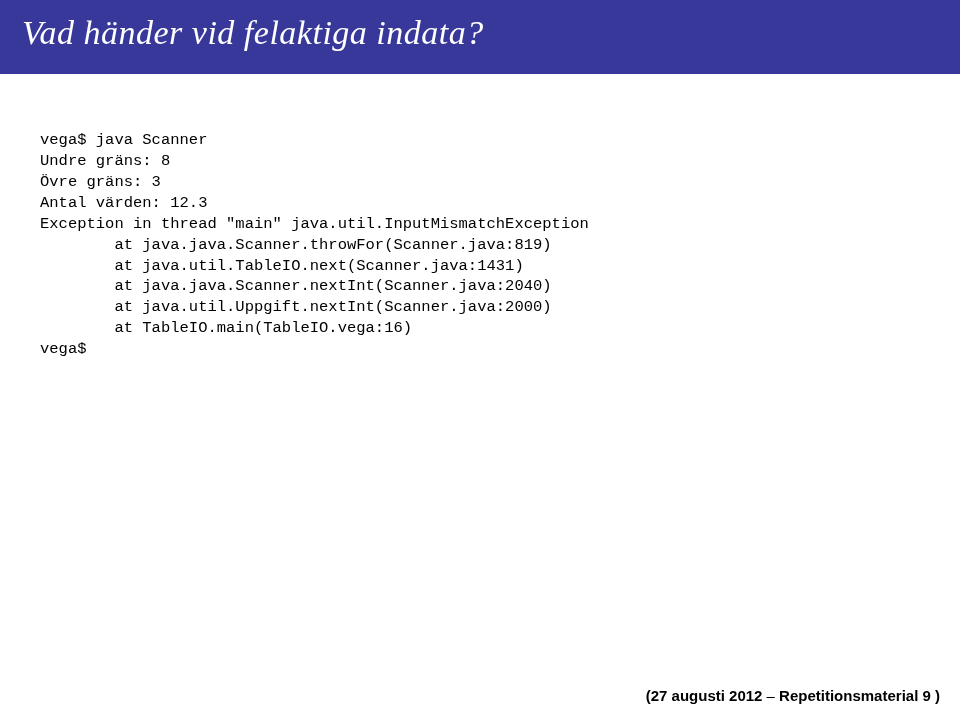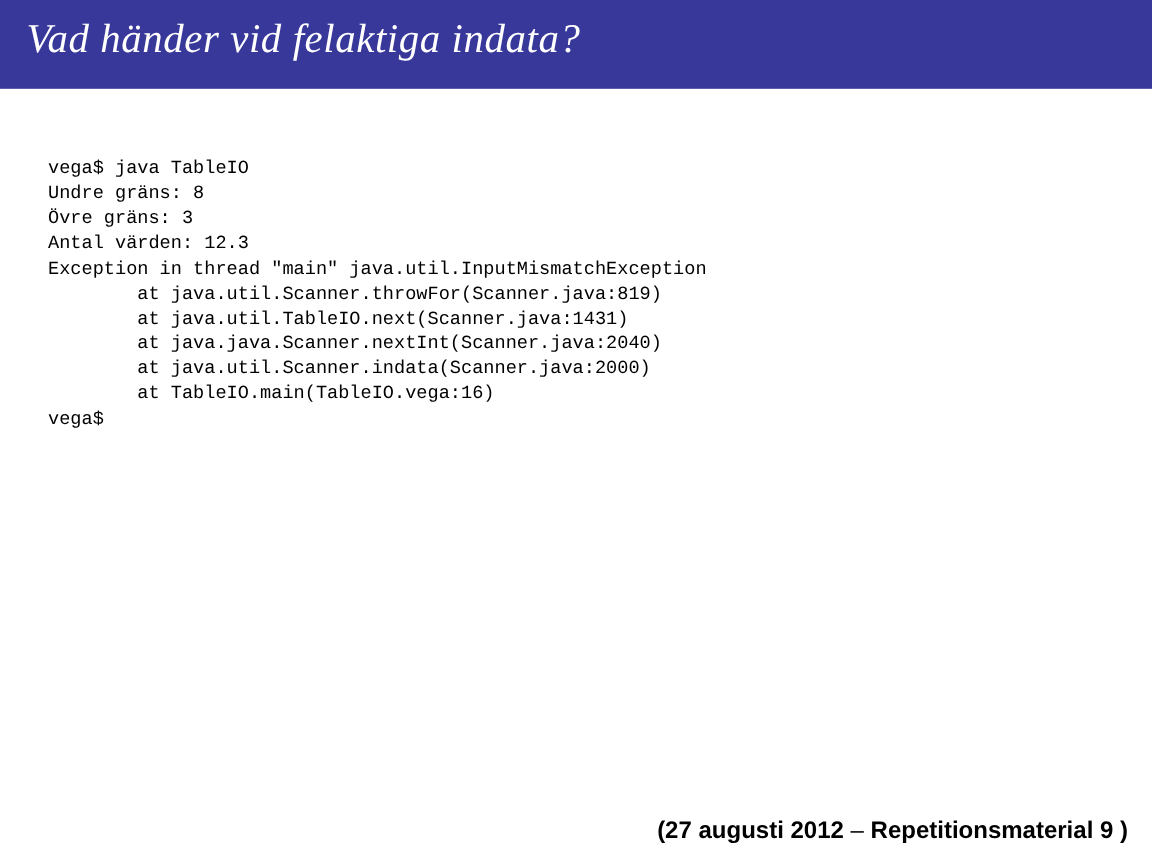--- a/index.html
+++ b/index.html
@@ -4,45 +4,45 @@
 <style>
   * { margin: 0; padding: 0; box-sizing: border-box; }
   html, body { width: 960px; height: 720px; background: #fff; font-family: Georgia, 'Times New Roman', serif; overflow: hidden; }
   .slide { width: 960px; height: 720px; position: relative; display: flex; flex-direction: column; }
   .title-bar { background: #38389b; width: 100%; padding: 14px 34px 22px 22px; }
   .title-bar h1 { color: #fff; font-weight: 400; font-size: 34px; font-style: italic; font-family: Georgia, 'Times New Roman', serif; letter-spacing: 0.5px; }
   .title-rule { height: 2px; background: #fff; margin-top: 4px; width: 46%; }
   .body { padding: 50px 40px 0 40px; flex: 1; }
   .code-block { font-family: 'Courier New', Courier, monospace; font-size: 15.5px; line-height: 1.35; white-space: pre; color: #000; }
   .uppgift { font-style: italic; font-size: 30px; margin-top: 40px; font-family: Georgia, 'Times New Roman', serif; color: #000; }
-  .footer { position: absolute; bottom: 16px; right: 20px; font-family: Arial, Helvetica, sans-serif; font-size: 20px; color: #000; }
+  .footer { position: absolute; bottom: 16px; right: 20px; font-family: Arial, Helvetica, sans-serif; font-size: 15px; color: #000; }
   .footer .date { font-weight: 700; }
   .footer .dash { font-weight: 400; }
   .footer .label { font-weight: 700; }
 </style>
 </head>
 <body>
 
 <div class="slide">
 
   <div class="title-bar">
     <h1>Vad händer vid felaktiga indata?</h1>
   </div>
   <div class="title-rule"></div>
 
   <div class="body">
-    <div class="code-block"><span>vega$ java TableIO</span>
+    <div class="code-block"><span>vega$ java Scanner</span>
 <span>Undre gräns: 8</span>
 <span>Övre gräns: 3</span>
 <span>Antal värden: 12.3</span>
 <span>Exception in thread "main" java.util.InputMismatchException</span>
-<span>        at java.util.Scanner.throwFor(Scanner.java:819)</span>
+<span>        at java.java.Scanner.throwFor(Scanner.java:819)</span>
 <span>        at java.util.TableIO.next(Scanner.java:1431)</span>
 <span>        at java.java.Scanner.nextInt(Scanner.java:2040)</span>
-<span>        at java.util.Scanner.indata(Scanner.java:2000)</span>
+<span>        at java.util.Uppgift.nextInt(Scanner.java:2000)</span>
 <span>        at TableIO.main(TableIO.vega:16)</span>
 <span>vega$</span></div>
 
   </div>
 
   <div class="footer">
     <span class="date">(27 augusti 2012</span><span class="dash"> – </span><span class="label">Repetitionsmaterial 9 )</span>
   </div>
 
 </div>

